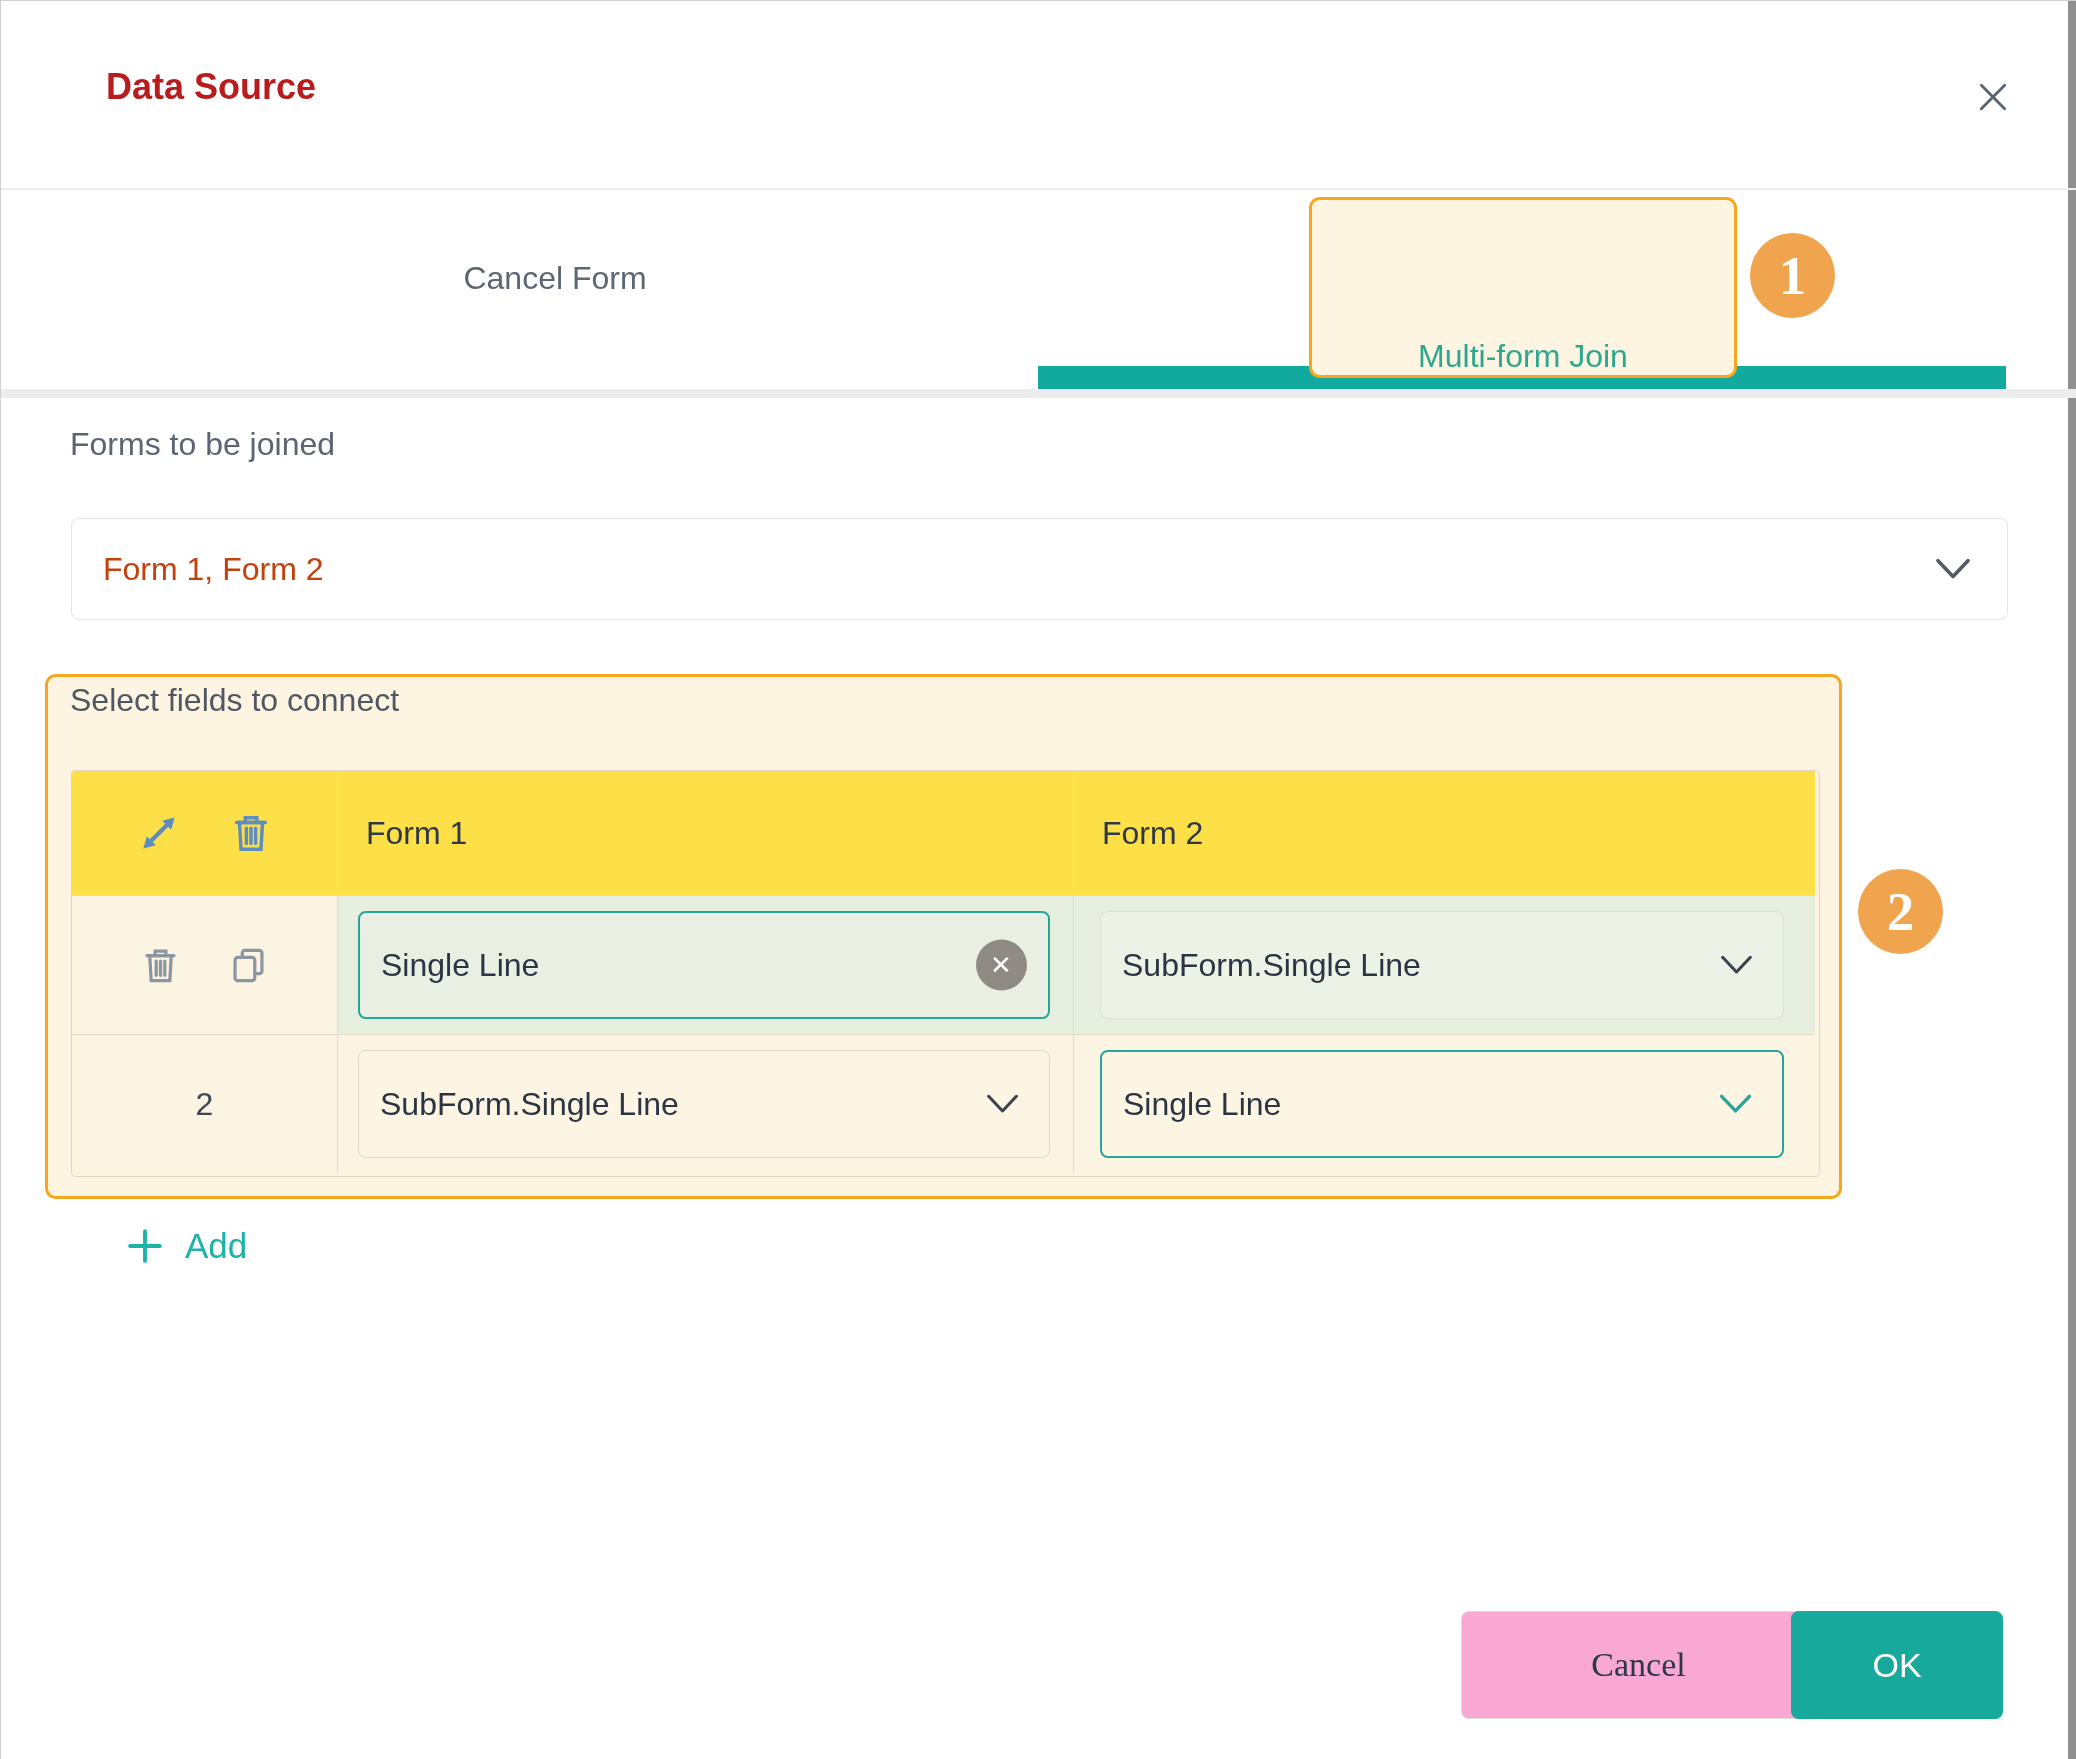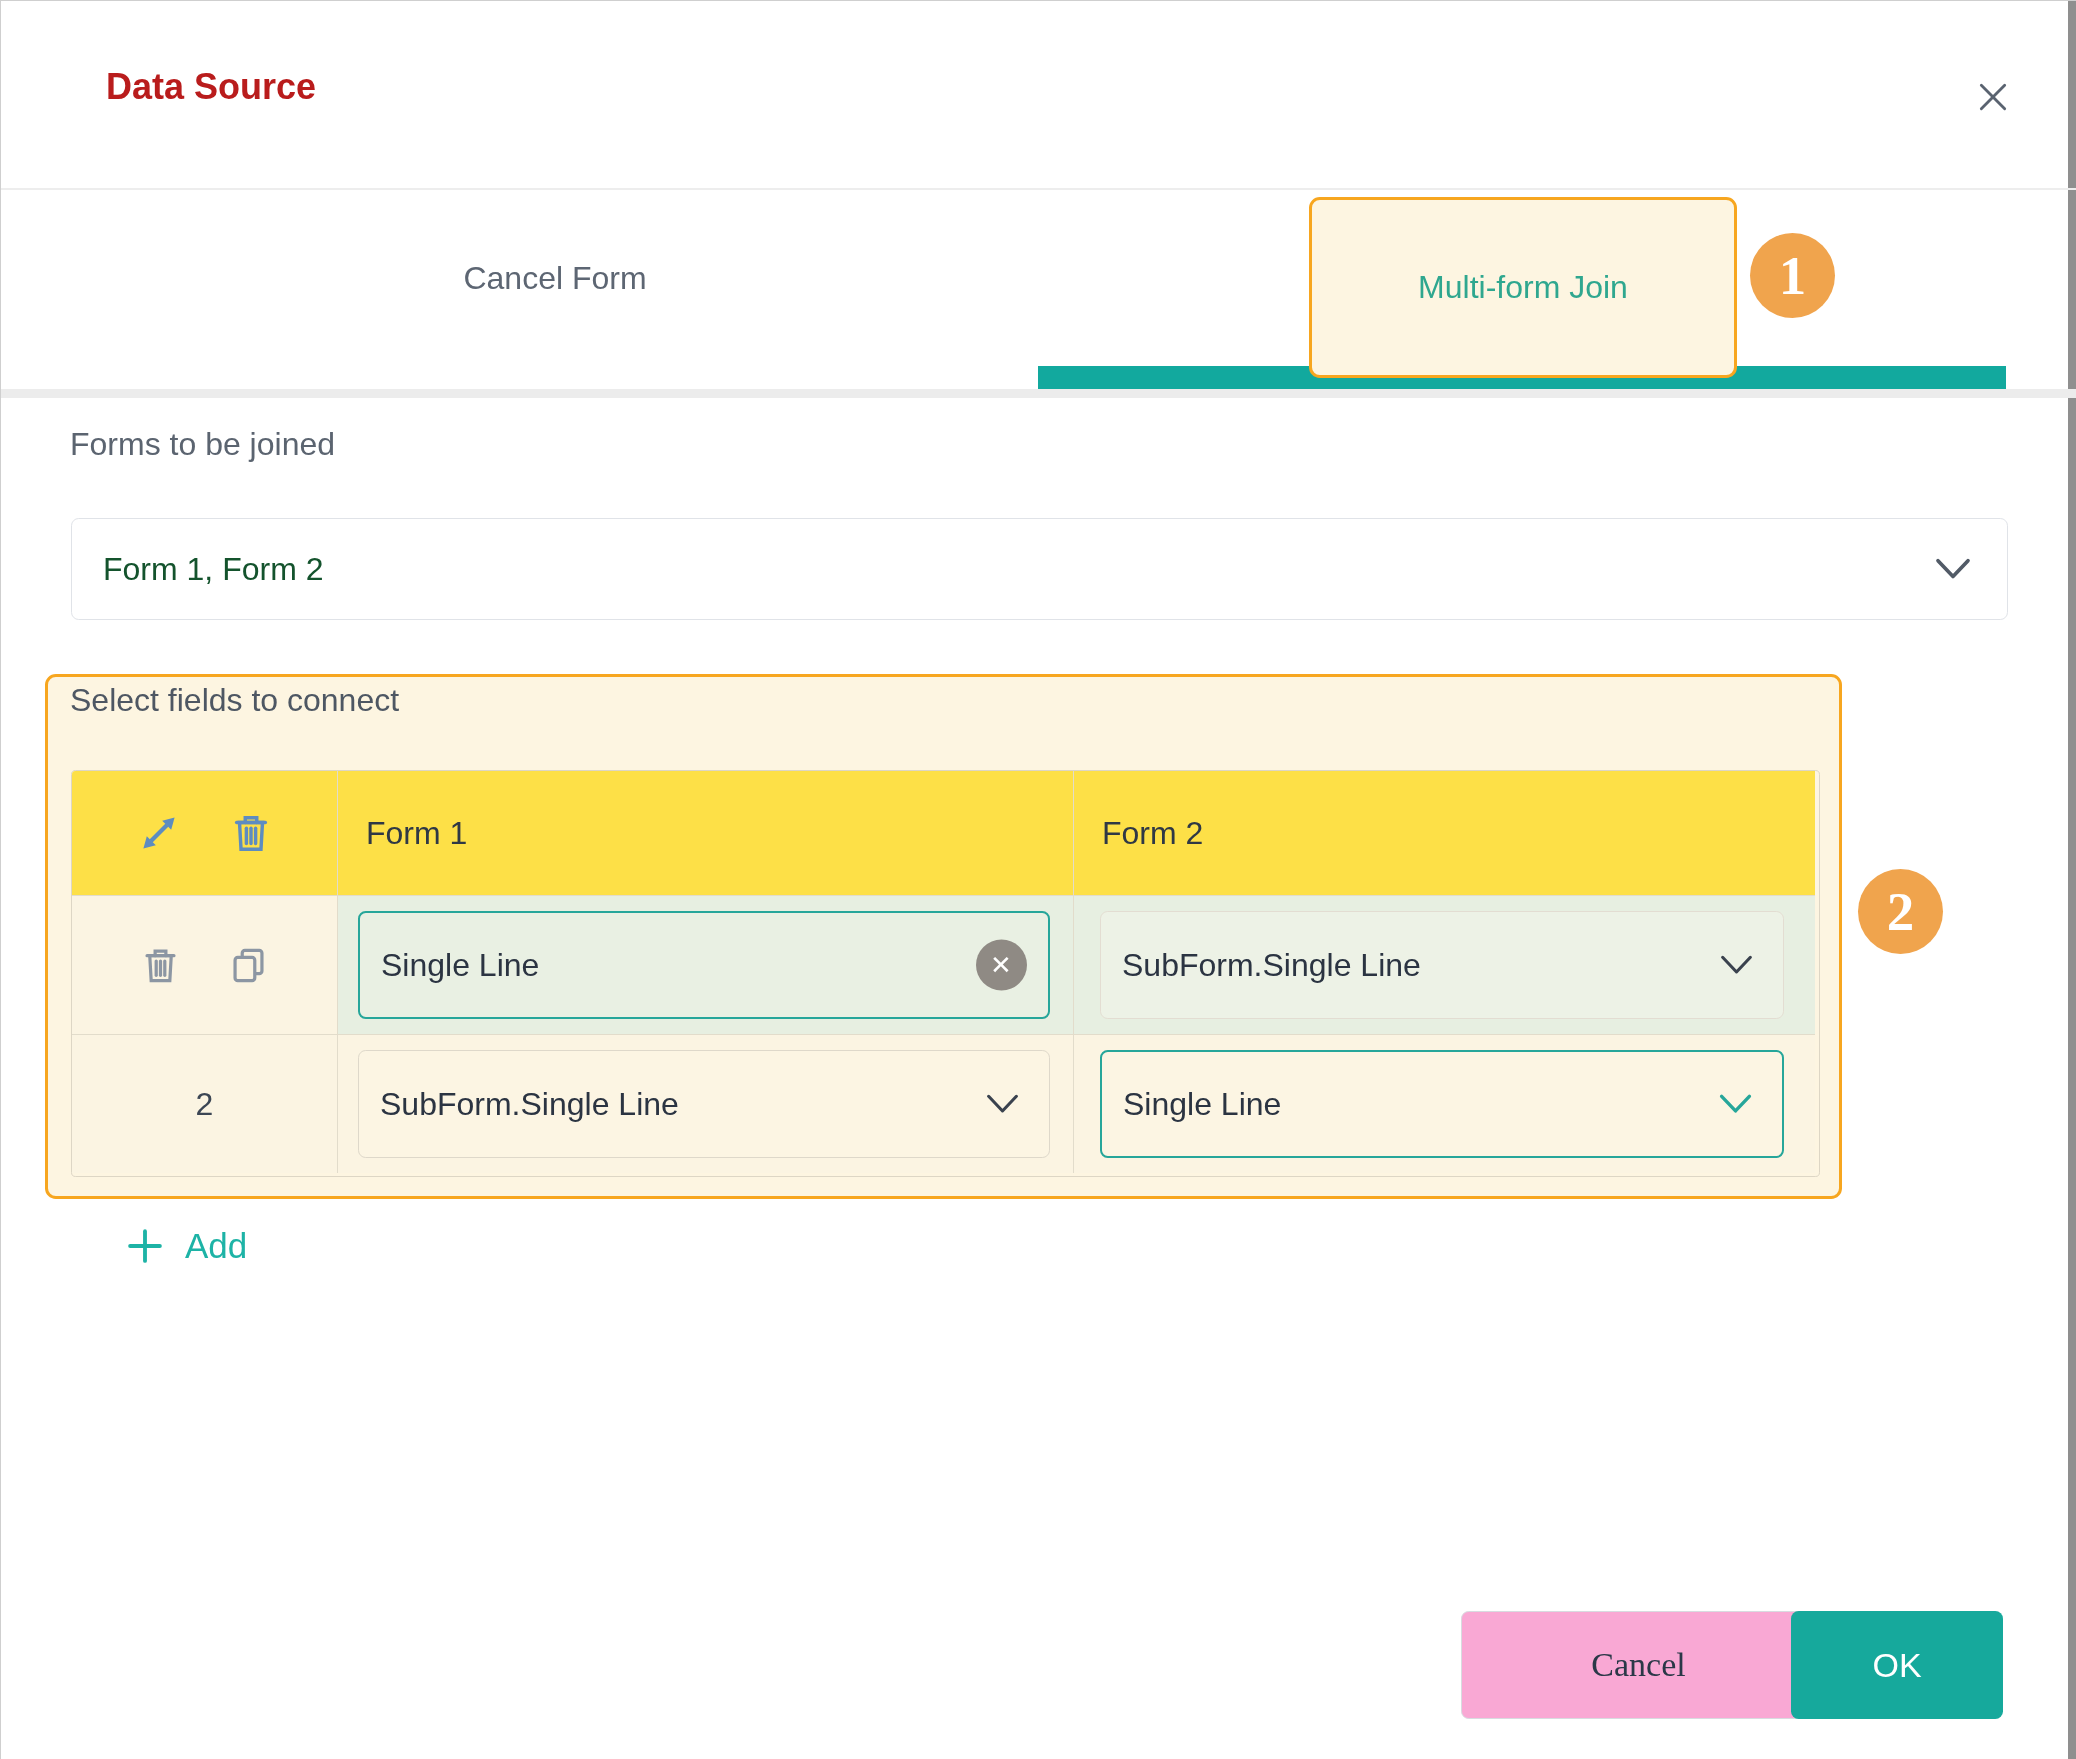--- a/index.html
+++ b/index.html
@@ -15,42 +15,42 @@
   .dlg-title{position:absolute;left:69px;top:65px;font-size:36px;font-weight:bold;color:#b91c1c;margin-left:36px;}
   .close-btn{position:absolute;left:1961px;top:65px;width:62px;height:62px;display:flex;align-items:center;justify-content:center;cursor:pointer;}
   .hdr-divider{position:absolute;left:0;top:187px;width:100%;height:1.5px;background:#ededed;}
 
   
   .tab{position:absolute;top:231px;height:92px;display:flex;align-items:center;justify-content:center;font-size:32px;cursor:pointer;}
   .tab-single{left:70px;width:968px;color:#5d6673;}
   .tab-multi-box{
     position:absolute;left:1308px;top:196px;width:428px;height:181px;
     border:3.1px solid #f7a61f;border-radius:10.8px;background:#fdf5e1;
-    display:flex;align-items:center;justify-content:center;
+    display:flex;align-items:flex-end;justify-content:center;
     color:#2fa78f;font-size:32px;box-sizing:border-box;cursor:pointer;z-index:2;
   }
   .tab-track{position:absolute;left:0;top:388px;width:100%;height:9.2px;background:#ececec;}
   .tab-active-bar{position:absolute;left:1037px;top:365px;width:968px;height:23px;background:#12a99e;z-index:1;}
 
   
   .badge{
     position:absolute;width:85px;height:85px;border-radius:50%;
     background:#f0a44d;color:#ffffff;display:flex;align-items:center;justify-content:center;
     font-family:"Liberation Serif","DejaVu Serif",serif;font-weight:bold;font-size:55px;z-index:5;
   }
   .badge-1{left:1749px;top:232px;}
   .badge-2{left:1857px;top:868px;}
 
   
   .field-label{position:absolute;font-size:32px;color:#5b6470;}
   .lbl-forms{left:69px;top:425px;}
   .forms-select{
     position:absolute;left:70px;top:517px;width:1937px;height:102px;box-sizing:border-box;
     border:1.5px solid #e0e3e8;border-radius:7.7px;background:#ffffff;
-    display:flex;align-items:center;font-size:32px;color:#14532d;cursor:pointer;
+    display:flex;align-items:center;font-size:32px;color:#c2410c;cursor:pointer;
   }
   .forms-select .val{padding-left:31px;}
   .forms-select .chev{position:absolute;right:34px;top:50%;transform:translateY(-50%);}
 
   
   .section-box{
     position:absolute;left:44px;top:673px;width:1797px;height:525px;box-sizing:border-box;
     border:3.1px solid #f7a61f;border-radius:10.8px;background:#fdf5e1;z-index:0;
   }
   .lbl-section{left:69px;top:681px;color:#4e5763;z-index:1;}

